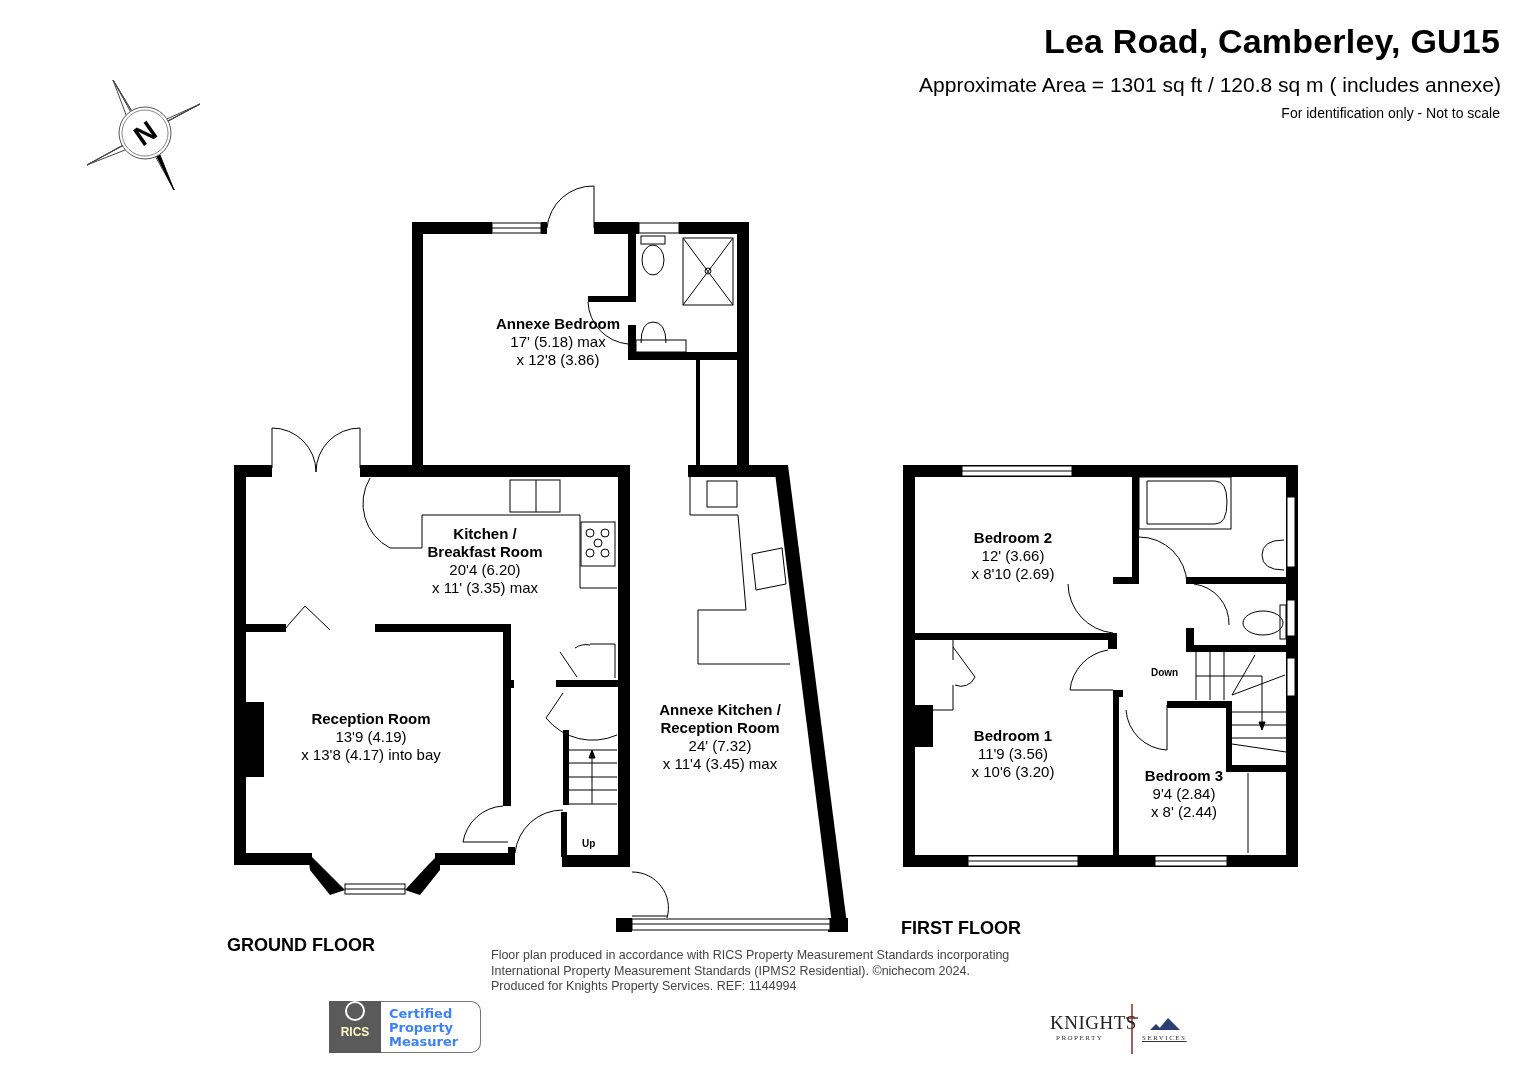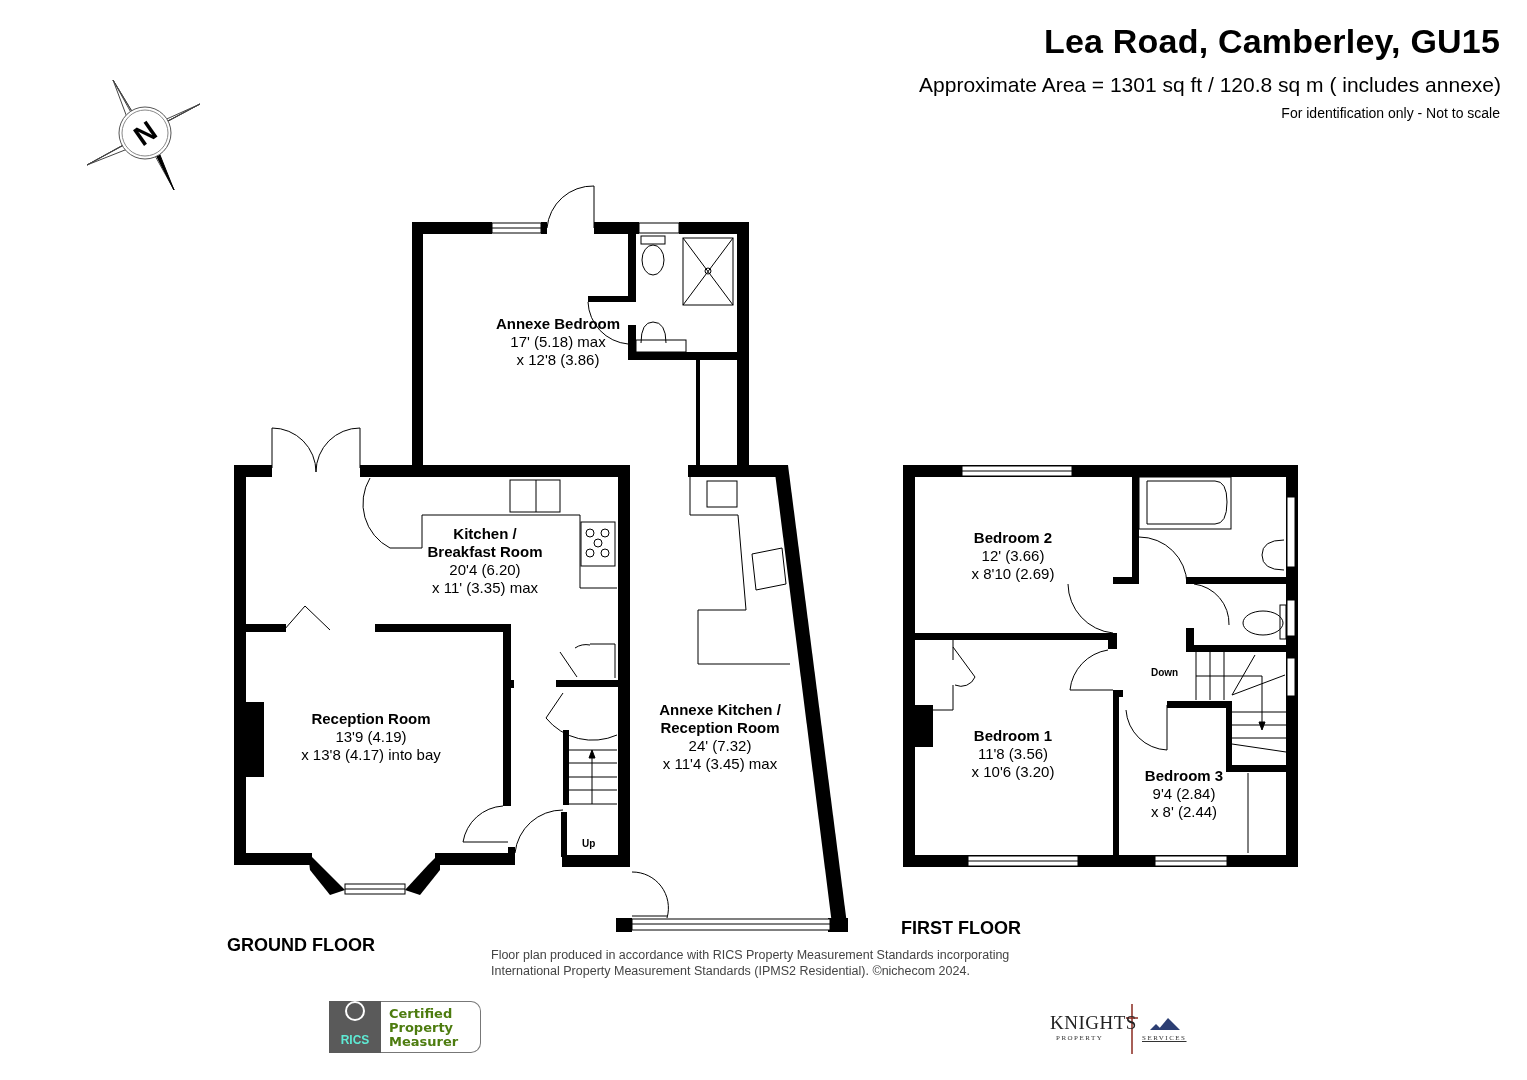--- a/index.html
+++ b/index.html
@@ -9,23 +9,23 @@
     .subtitle { right: 26px; top: 73px; font-size: 21px; white-space: nowrap; }
     .note { right: 27px; top: 105px; font-size: 14px; white-space: nowrap; }
     svg.plan { position: absolute; left: 0; top: 0; }
     .room-label { position: absolute; text-align: center; font-size: 15px; line-height: 18px; transform: translateX(-50%); white-space: nowrap; }
     .room-label .name { font-weight: bold; display: block; }
     .room-label .dim { display: block; }
     .floor-label { position: absolute; font-weight: bold; font-size: 18px; white-space: nowrap; margin-top: 37px; }
     .stair-label { position: absolute; font-weight: bold; font-size: 10px; }
     .footer-text { position: absolute; left: 491px; top: 948px; font-size: 12.5px; line-height: 15.5px; color: #444; white-space: nowrap; }
     .rics-badge { position: absolute; left: 329px; top: 1001px; width: 152px; height: 52px; display: flex; }
-    .rics-left { width: 52px; height: 52px; background: #5a5a5a; color: #5eead4; display: flex; flex-direction: column; align-items: center; justify-content: space-between; font-weight: bold; font-size: 12px; padding-bottom: 6px; box-sizing: border-box; }
+    .rics-left { width: 52px; height: 52px; background: #5a5a5a; color: #fef9c3; display: flex; flex-direction: column; align-items: center; justify-content: flex-start; font-weight: bold; font-size: 12px; padding-bottom: 6px; box-sizing: border-box; }
     .rics-lion { width: 20px; height: 20px; border-radius: 50%; border: 2px solid #fff; margin-bottom: 4px; box-sizing: border-box; }
-    .rics-right { flex: 1; border: 1.5px solid #777; border-left: none; border-radius: 0 10px 10px 0; color: #4d7c0f; font-weight: bold; font-size: 13px; line-height: 14px; padding: 5px 0 0 8px; box-sizing: border-box; font-family: "DejaVu Sans", sans-serif; }
+    .rics-right { flex: 1; border: 1.5px solid #777; border-left: none; border-radius: 0 10px 10px 0; color: #3b82f6; font-weight: bold; font-size: 13px; line-height: 14px; padding: 5px 0 0 8px; box-sizing: border-box; font-family: "DejaVu Sans", sans-serif; }
     .knights { position: absolute; left: 1040px; top: 1004px; width: 150px; height: 50px; }
     .knights .k-main { position: absolute; left: 2px; top: 8px; font-family: "Liberation Serif", serif; font-size: 19px; color: #222; letter-spacing: 0.5px; margin-left: 8px; }
     .knights .k-sub1 { position: absolute; left: 16px; top: 30px; font-family: "Liberation Serif", serif; font-size: 7px; color: #333; letter-spacing: 1.5px; }
     .knights .k-sub2 { position: absolute; left: 102px; top: 30px; font-family: "Liberation Serif", serif; font-size: 7px; color: #333; letter-spacing: 1.5px; text-decoration: underline; }
   </style>
 </head>
 <body>
 
 <div class="abs title">Lea Road, Camberley, GU15</div>
 <div class="abs subtitle">Approximate Area = 1301 sq ft / 120.8 sq m ( includes annexe)</div>
@@ -268,21 +268,21 @@
 <div class="stair-label" style="left:582px; top:810px;margin-top:28px;">Up</div>
 <div class="floor-label" style="left:227px; top:898px;">GROUND FLOOR</div>
 
 <div class="room-label" style="left:1013px; top:529px;">
   <span class="name">Bedroom 2</span>
   <span class="dim">12' (3.66)</span>
   <span class="dim">x 8'10 (2.69)</span>
 </div>
 <div class="room-label" style="left:1013px; top:727px;">
   <span class="name">Bedroom 1</span>
-  <span class="dim">11'8 (3.56)</span>
+  <span class="dim">11'9 (3.56)</span>
   <span class="dim">x 10'6 (3.20)</span>
 </div>
 <div class="room-label" style="left:1184px; top:767px;">
   <span class="name">Bedroom 3</span>
   <span class="dim">9'4 (2.84)</span>
   <span class="dim">x 8' (2.44)</span>
 </div>
 <div class="stair-label" style="left:1151px; top:667px;">Down</div>
 <div class="floor-label" style="left:901px; top:881px;">FIRST FLOOR</div>
 
@@ -293,20 +293,21 @@
   </div>
   <div class="rics-right">
     <div>Certified</div>
     <div>Property</div>
     <div>Measurer</div>
   </div>
 </div>
 <div class="footer-text">
   <div>Floor plan produced in accordance with RICS Property Measurement Standards incorporating</div>
   <div>International Property Measurement Standards (IPMS2 Residential).   ©nichecom 2024.</div>
+  <div>Produced for Knights Property Services.   REF: 1144994</div>
 </div>
 <div class="knights">
   <svg width="150" height="50" style="position:absolute;left:0;top:0;">
     <line x1="92" y1="0" x2="92" y2="50" stroke="#8a2a1f" stroke-width="1.5"></line>
     <line x1="86" y1="14" x2="98" y2="14" stroke="#8a2a1f" stroke-width="1.5"></line>
     <polygon points="118,26 128,14 140,26" fill="#2c3e73"></polygon>
     <polygon points="110,26 116,20 122,26" fill="#2c3e73"></polygon>
   </svg>
   <span class="k-main">KNIGHTS</span>
   <span class="k-sub1">PROPERTY</span>

